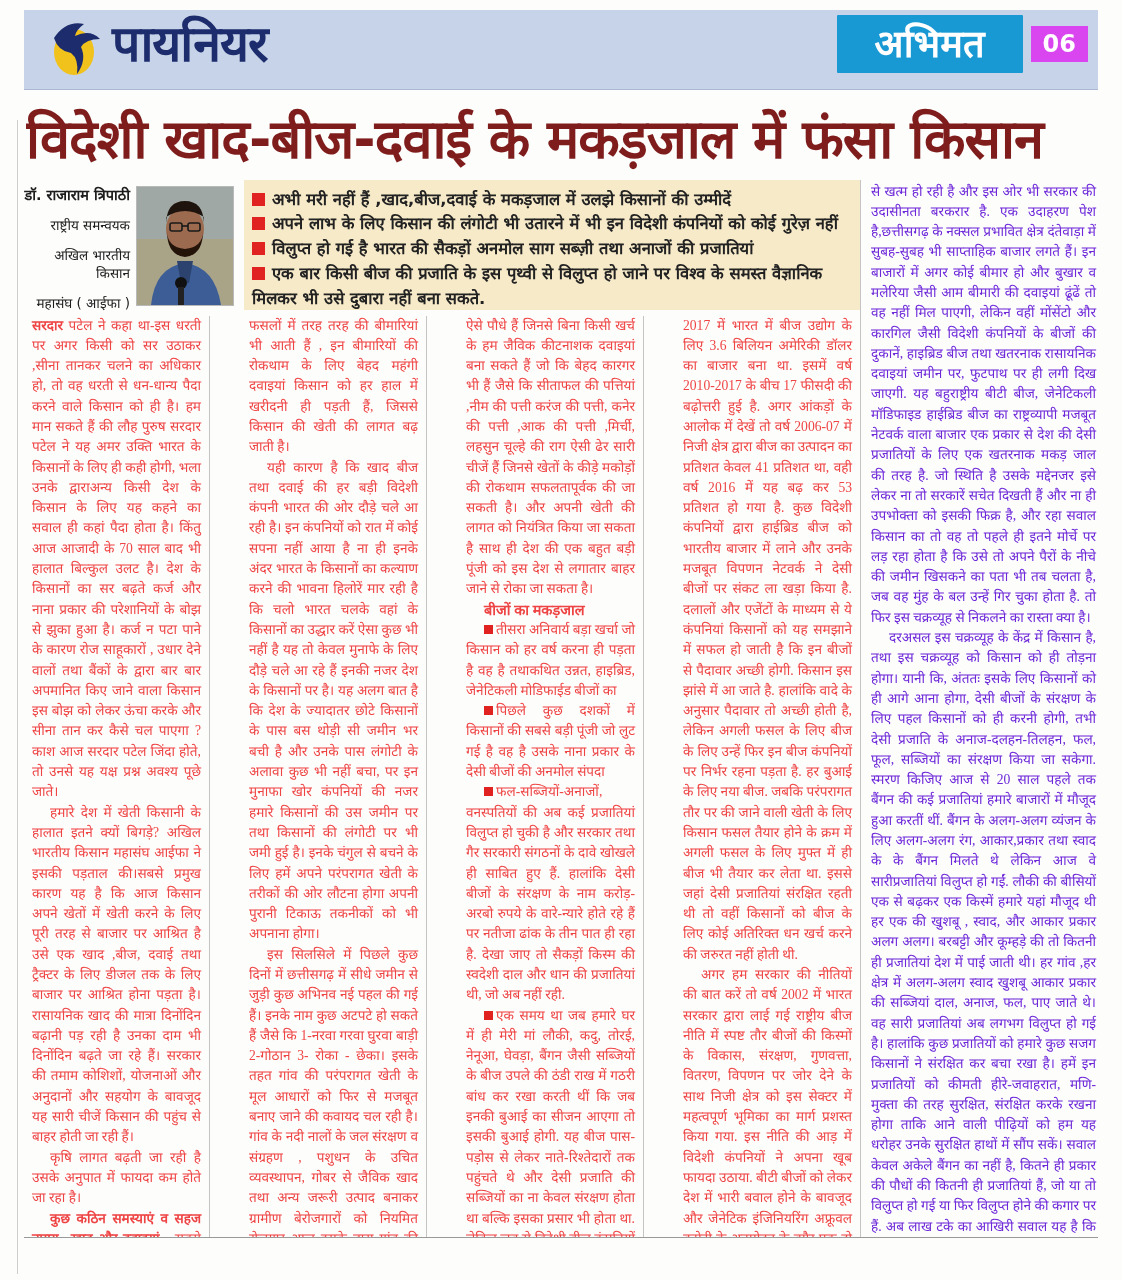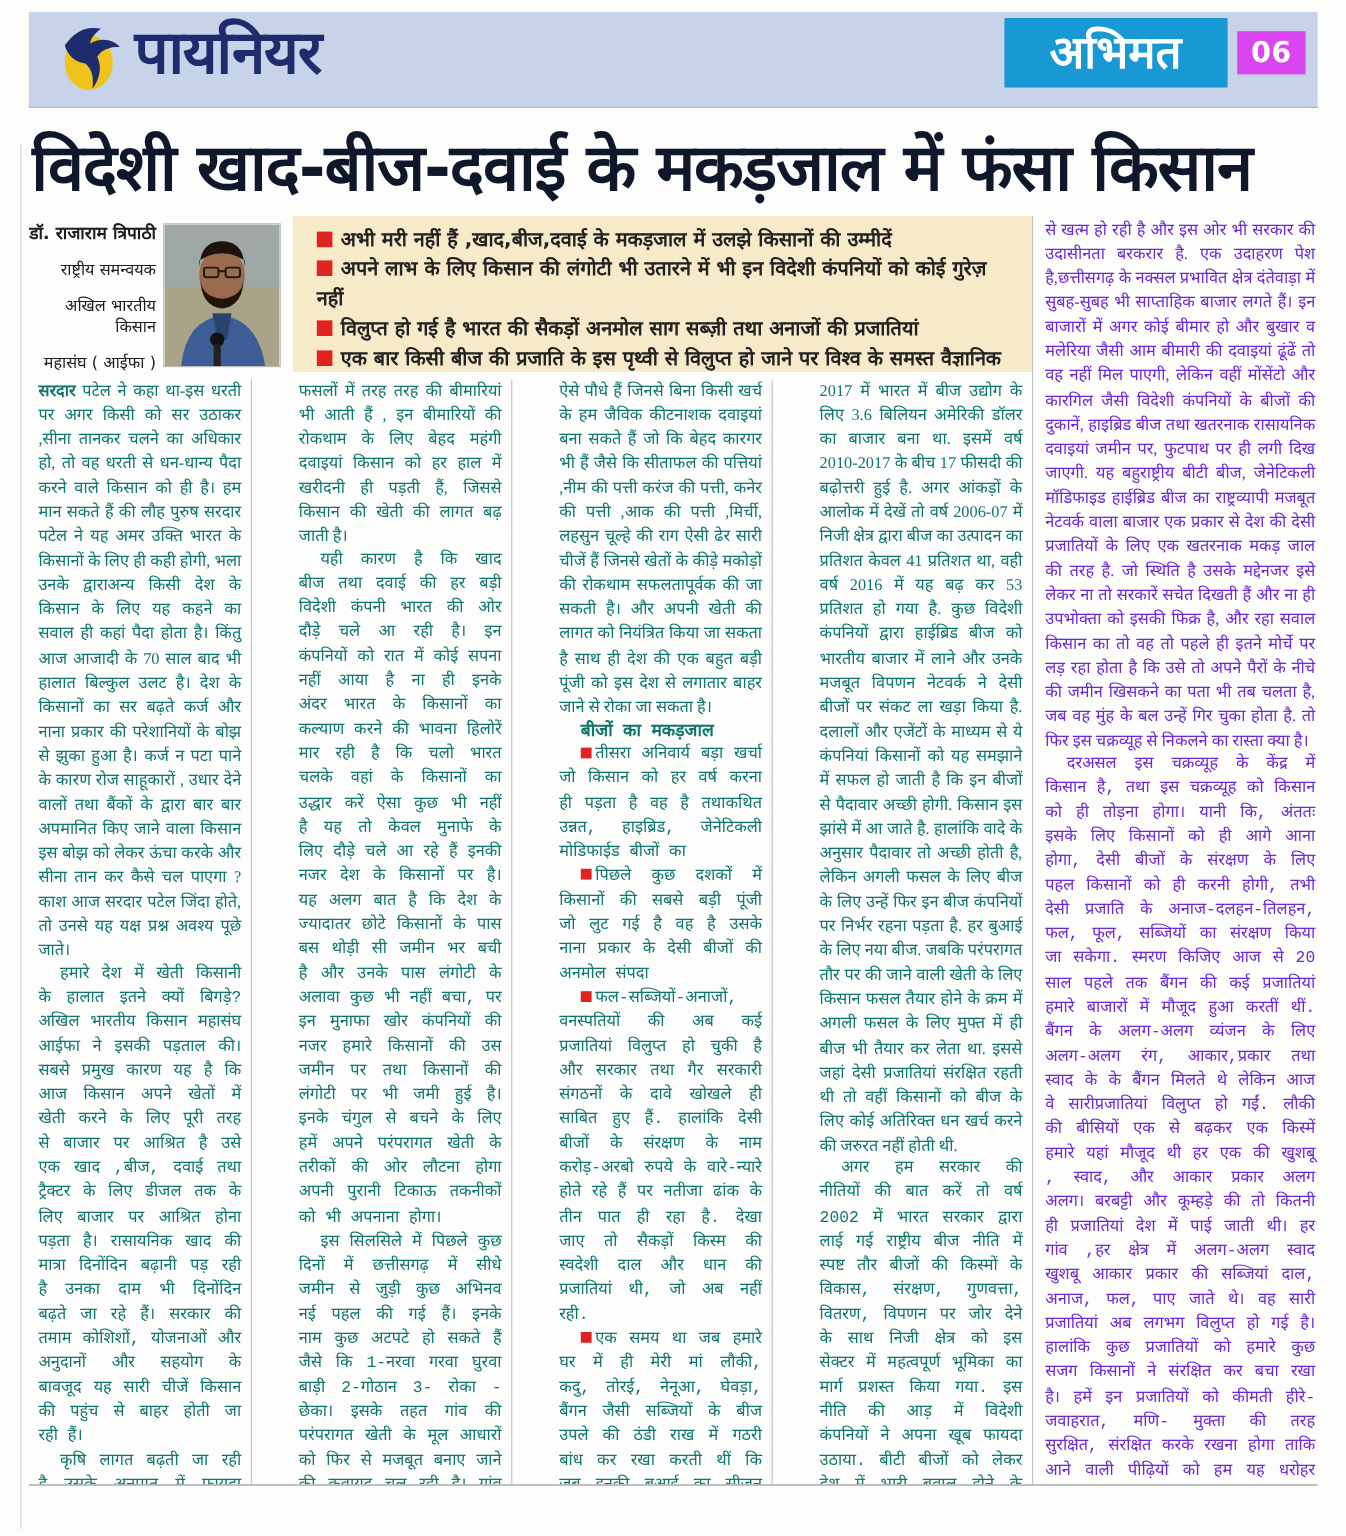--- a/index.html
+++ b/index.html
@@ -36,21 +36,21 @@
     font-family:"DejaVu Sans","Liberation Sans",sans-serif;
   }
   .page-badge{
     background:#d946ef;color:#ffffff;font-size:24px;font-weight:bold;
     padding:6px 12px;margin-left:8px;line-height:1;
     font-family:"DejaVu Sans","Liberation Sans",sans-serif;
   }
   
   .headline{
     margin:16px 2px 6px 2px;
-    font-size:54px;line-height:1.25;font-weight:800;color:#0f172a;
+    font-size:54px;line-height:1.25;font-weight:800;color:#7f1d1d;
     font-family:"DejaVu Sans","Liberation Sans",sans-serif;
     letter-spacing:-1px;white-space:nowrap;overflow:hidden;
   }
   
   .body-wrap{
     display:flex;align-items:stretch;height:1058px;margin-top:6px;
     border-bottom:1px solid #9a9a9a;box-sizing:border-box;overflow:hidden;
   }
   .left-zone{width:836px;display:flex;flex-direction:column;}
   .top-row{display:flex;height:130px;gap:10px;margin-bottom:6px;}
@@ -58,44 +58,44 @@
   .author-card{width:210px;display:flex;gap:6px;box-sizing:border-box;padding-top:6px;text-align:right;}
   .author-text{flex:1;min-width:0;}
   .author-name{font-weight:bold;font-size:14.5px;line-height:1.25;
     font-family:"DejaVu Sans","Liberation Sans",sans-serif;}
   .author-role{font-size:13.5px;line-height:1.3;margin-top:13px;
     font-family:"DejaVu Sans","Liberation Sans",sans-serif;}
   .author-photo{width:96px;height:118px;flex:none;overflow:hidden;border:1px solid #b9b9b9;}
   
   .hl-box{
     flex:1;background:#f7eac9;box-sizing:border-box;
-    padding:8px 20px;overflow:hidden;
+    padding:8px 8px;overflow:hidden;
   }
   .hl-item{
     font-size:16.5px;line-height:1.5;font-weight:bold;color:#222;
     font-family:"DejaVu Sans","Liberation Sans",sans-serif;
   }
   .hl-item .sq{
     display:inline-block;width:13px;height:13px;background:#e02321;
     margin-right:7px;vertical-align:baseline;transform:translateY(1px);
   }
   
   .cols-4{flex:1;display:flex;overflow:hidden;}
   .col{
     flex:1;box-sizing:border-box;padding:0 8px 0 8px;overflow:hidden;
-    text-align:justify;font-size:13.6px;line-height:20.3px;color:#0f766e;
+    text-align:justify;font-size:13.6px;line-height:20.3px;color:#ef4444;
   }
   .cols-4 .col + .col{border-left:1px solid #c4c4c4;padding-left:39px;}
   .col-right{
     width:238px;flex:none;border-left:1px solid #c4c4c4;box-sizing:border-box;
     padding:2px 2px 0 10px;overflow:hidden;text-align:justify;
     font-size:13.6px;line-height:20.3px;color:#6d28d9;
   }
   .para{margin:0;}
-  .para.indent{text-indent:18px;font-family:Liberation Mono, monospace;}
+  .para.indent{text-indent:18px;}
   .para .lead{font-weight:bold;}
   .para.subhead{font-weight:bold;font-size:14.5px;}
   .para .sq{display:none;}
   .para.bullet .sq{
     display:inline-block;width:9px;height:9px;background:#e02321;
     margin-right:3px;transform:translateY(0px);
   }
 </style>
 </head>
 <body>

